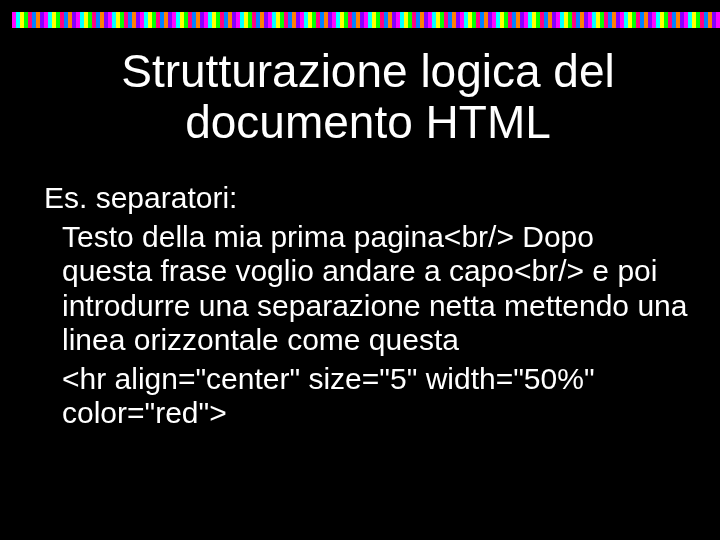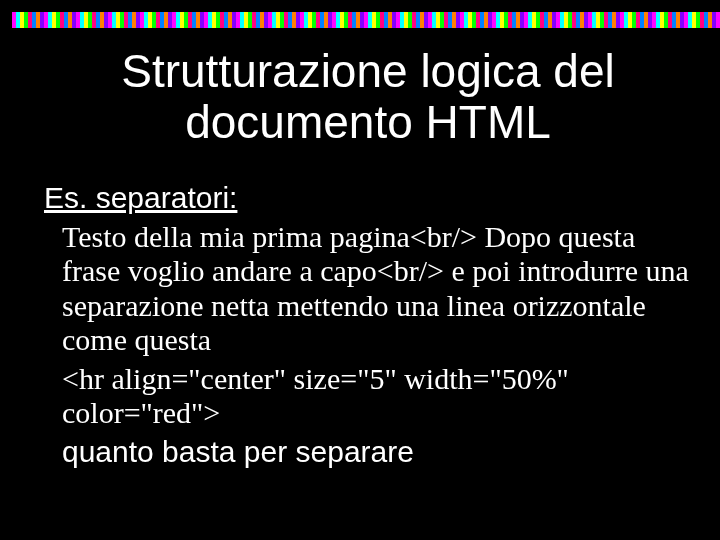--- a/index.html
+++ b/index.html
@@ -32,38 +32,35 @@
       color: #ffffff;
     }
     .body-text {
       font-size: 30px;
       line-height: 1.15;
       padding: 6px 28px 0 28px;
       color: #ffffff;
     }
     .intro {
       margin-bottom: 4px;
-      text-decoration: underline;
     }
     .para {
       padding-left: 18px;
-      font-family: Liberation Serif, serif;
     }
     .closing {
       padding-left: 6px;
     }
     .indent2 {
       padding-left: 18px;
     }
   </style>
 </head>
 <body>
 
 <div class="noise-strip"></div>
 
 <h1 class="title">Strutturazione logica del documento HTML</h1>
 
 <div class="body-text">
   <div class="intro">Es. separatori:</div>
   <div class="para">Testo della mia prima pagina&lt;br/&gt; Dopo questa frase voglio andare a capo&lt;br/&gt; e poi introdurre una separazione netta mettendo una linea orizzontale come questa</div>
   <div class="para">&lt;hr align="center" size="5" width="50%" color="red"&gt;</div>
-  <div class="indent2">quanto basta per separare</div>
 </div>
 
 </body></html>

